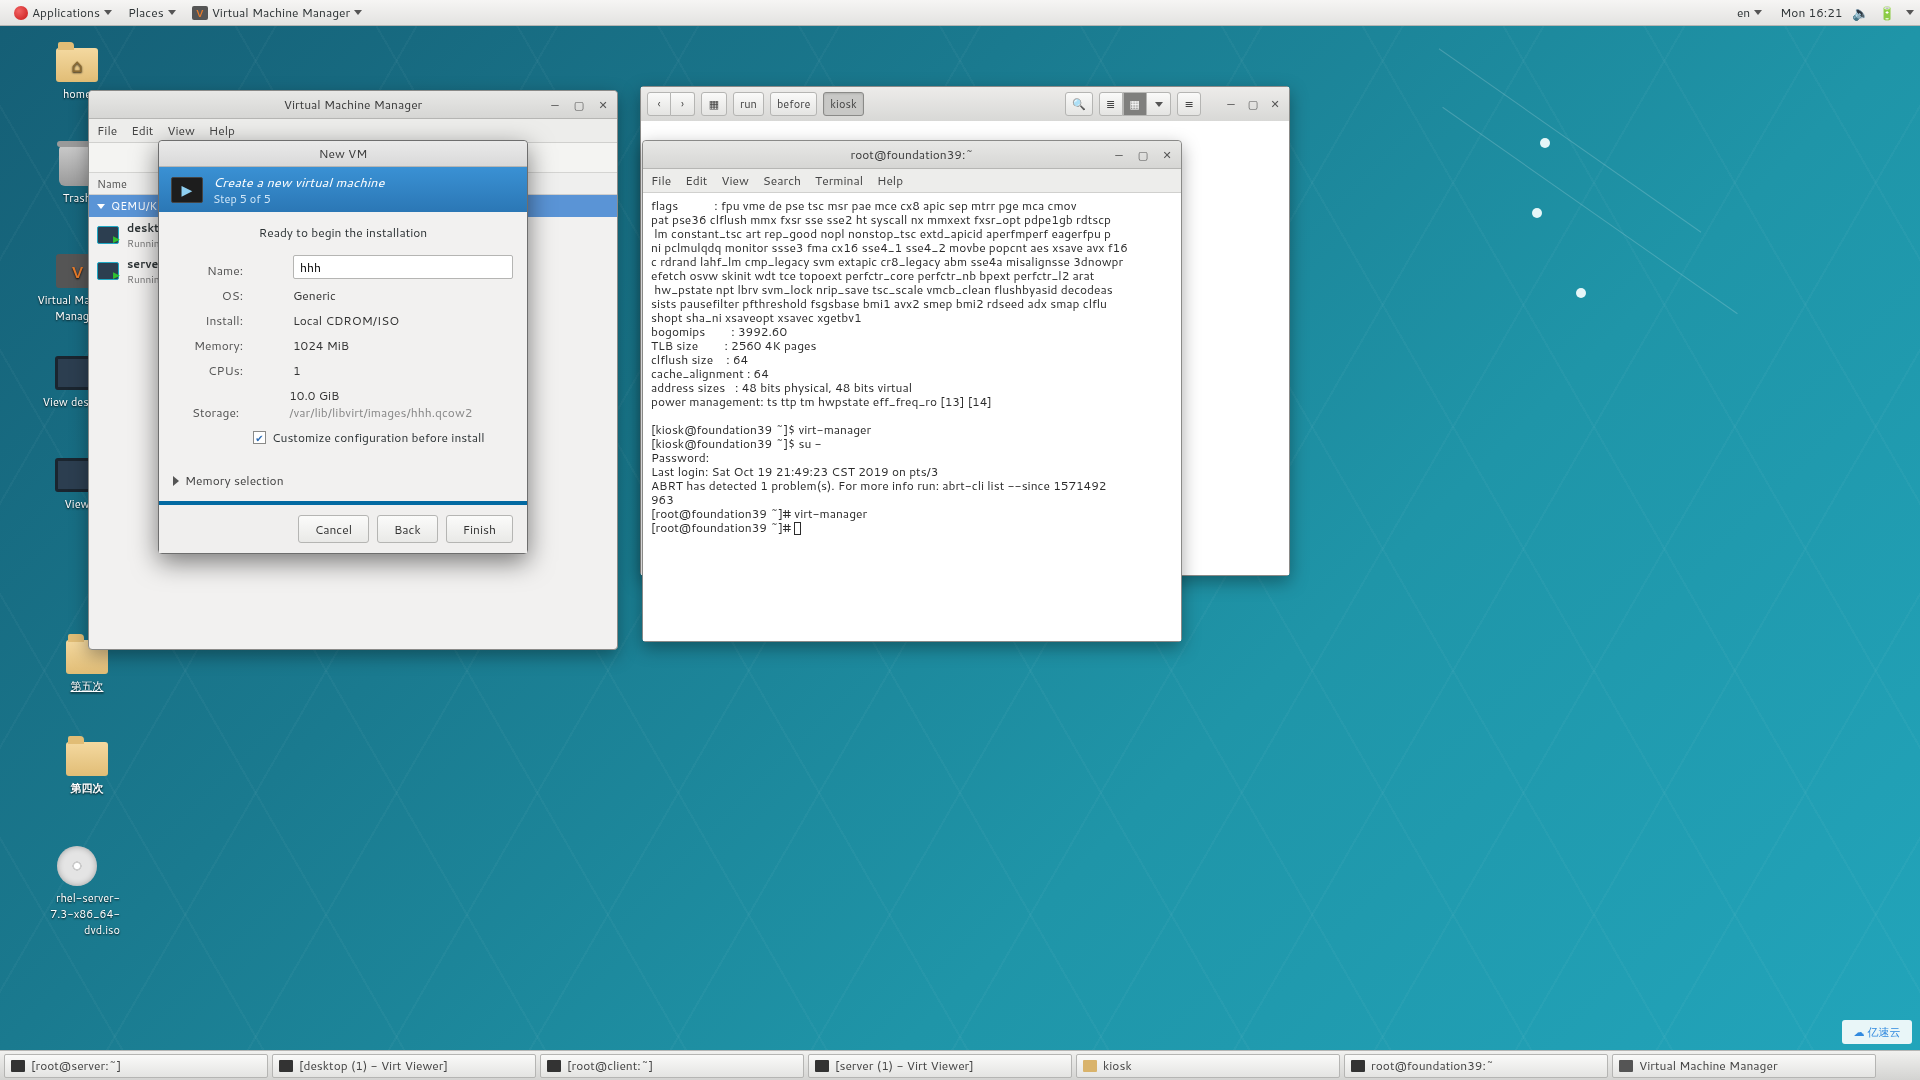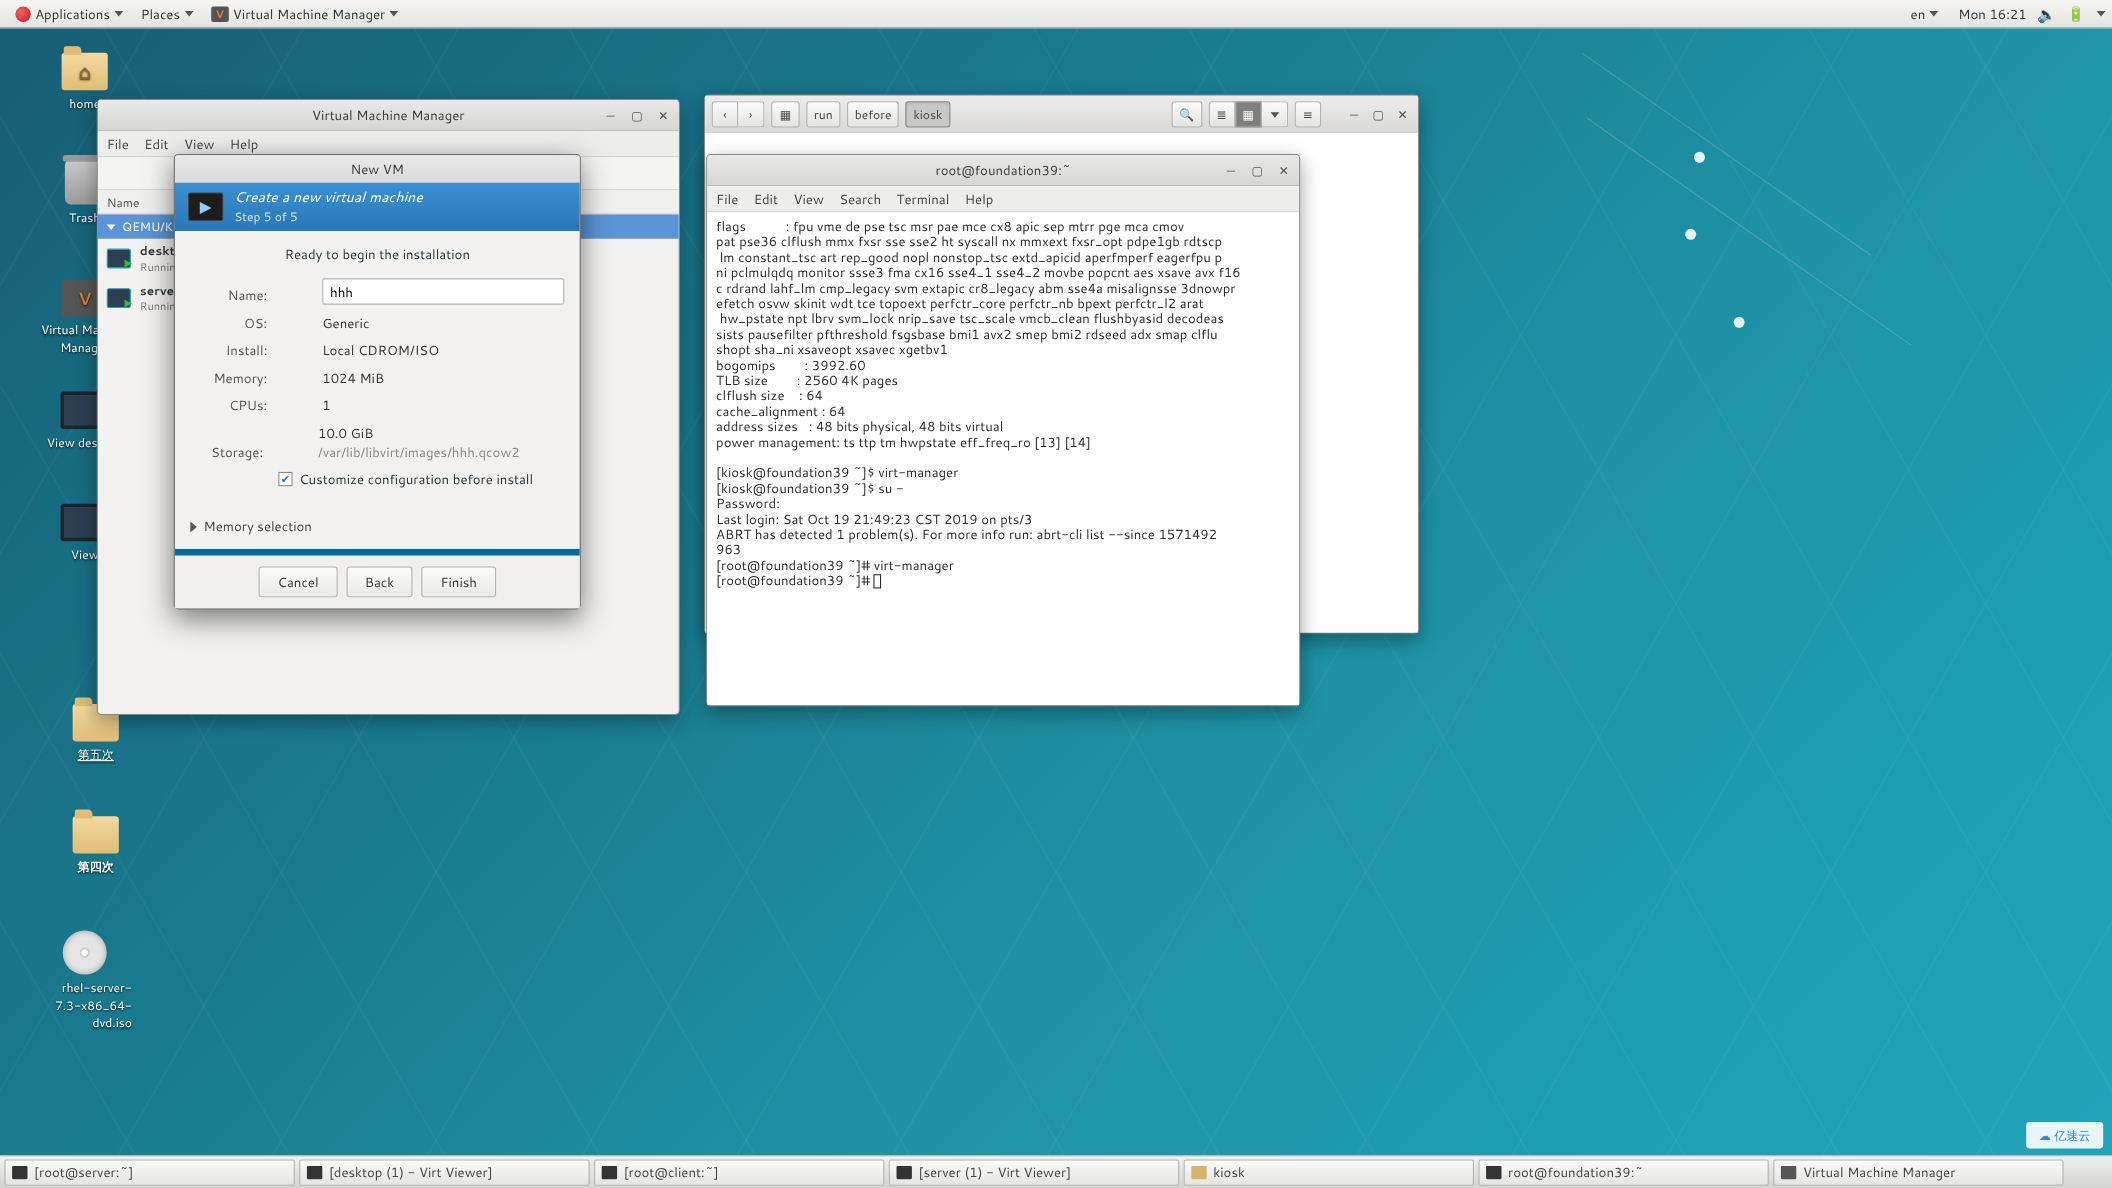--- a/index.html
+++ b/index.html
@@ -53,21 +53,21 @@
   #newvm .body{flex:1;padding:12px 14px;display:flex;flex-direction:column;gap:8px;font-size:12px;}
   .frow{display:flex;align-items:flex-end;gap:40px;}
   .flab{width:70px;text-align:right;color:#555;margin-right:10px;}
   .finput{flex:1;height:24px;border:1px solid #b5b5b3;background:#fff;border-radius:2px;padding:0 6px;font-size:12px;}
   .fval{color:#333;}
   .fval .muted{color:#888;font-size:12px;}
   .chkrow{display:flex;align-items:center;gap:6px;margin-left:80px;}
   .chkbox{width:13px;height:13px;border:1px solid #8a8a88;background:#fff;display:flex;align-items:center;justify-content:center;font-size:10px;color:#2e6db5;}
   .exp-row{display:flex;align-items:center;gap:6px;margin-top:18px;color:#444;cursor:pointer;}
   .tri-right{width:0;height:0;border-top:5px solid transparent;border-bottom:5px solid transparent;border-left:6px solid #555;}
-  .btn-row{display:flex;justify-content:center;gap:8px;padding:10px 14px;border-top:6px solid #0369a1;background:#f0efee;}
+  .btn-row{display:flex;justify-content:flex-end;gap:8px;padding:10px 14px;border-top:4px solid #0369a1;background:#f0efee;}
   .btn{height:28px;padding:0 16px;border:1px solid #b5b5b3;background:linear-gradient(#fbfbfa,#e9e9e7);border-radius:3px;font-size:12px;color:#333;cursor:pointer;}
   
   #files{top:86px;left:640px;width:650px;height:490px;z-index:5;}
   #files .toolbar{height:34px;background:linear-gradient(#edecea,#d8d8d6);display:flex;align-items:center;padding:0 6px;gap:6px;}
   .tb-btn{height:24px;min-width:24px;padding:0 6px;border:1px solid #b5b5b3;background:linear-gradient(#fafaf9,#e4e4e2);border-radius:3px;display:flex;align-items:center;justify-content:center;font-size:11px;color:#444;cursor:pointer;}
   .tb-btn.active{background:#c8c8c6;border-color:#8a8a88;box-shadow:inset 0 1px 2px rgba(0,0,0,.12);}
   .tb-btn.sel{background:#7f7f7d;color:#fff;}
   .tb-group{display:flex;}
   .tb-group .tb-btn{border-radius:0;}
   .tb-group .tb-btn:first-child{border-radius:3px 0 0 3px;}

